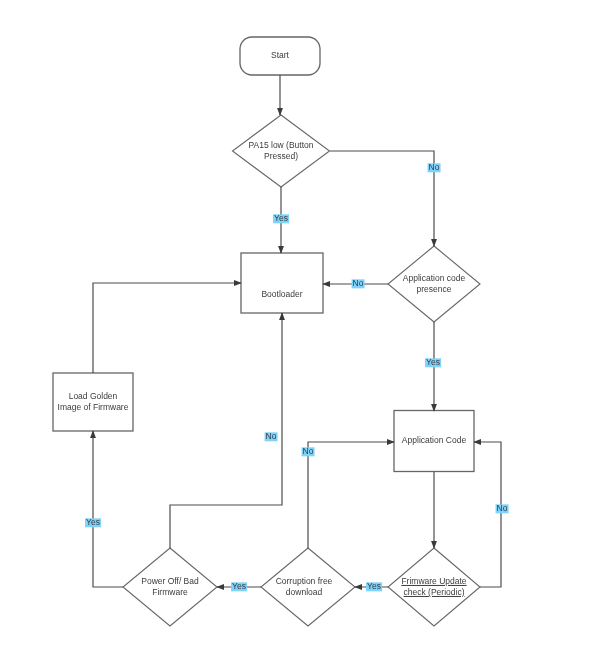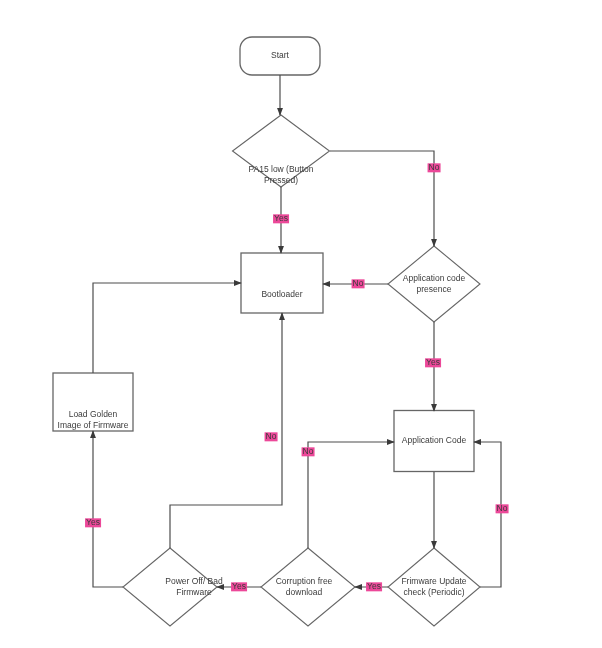--- a/index.html
+++ b/index.html
@@ -35,21 +35,21 @@
     font-size: 8.5px;
     line-height: 1.3;
     white-space: nowrap;
   }
   .edge-label {
     position: absolute;
     transform: translate(-50%, -50%);
     text-align: center;
     font-size: 8.5px;
     line-height: 1.1;
-    background: #ec4899;
+    background: #7dd3fc;
     padding: 0 1px;
     white-space: nowrap;
   }
 </style>
 </head>
 <body>
 
 <div id="stage" style="background: rgb(255, 255, 255);">
   <svg id="diagram-svg" width="602" height="648" viewBox="0 0 602 648" xmlns="http://www.w3.org/2000/svg">
     <defs>
@@ -79,28 +79,28 @@
         <polyline points="261,587 217,587" fill="none" stroke="#4d4d4d" stroke-width="1.2" marker-end="url(#arrow)"></polyline>
         <polyline points="123,587 93,587 93,431" fill="none" stroke="#4d4d4d" stroke-width="1.2" marker-end="url(#arrow)"></polyline>
         <polyline points="93,373 93,283 241,283" fill="none" stroke="#4d4d4d" stroke-width="1.2" marker-end="url(#arrow)"></polyline>
         <polyline points="170,548 170,505 282,505 282,313" fill="none" stroke="#4d4d4d" stroke-width="1.2" marker-end="url(#arrow)"></polyline>
         <polyline points="308,548 308,442 394,442" fill="none" stroke="#4d4d4d" stroke-width="1.2" marker-end="url(#arrow)"></polyline>
         <polyline points="480,587 501,587 501,442 474,442" fill="none" stroke="#4d4d4d" stroke-width="1.2" marker-end="url(#arrow)"></polyline>
       </g>
   </svg>
   <div id="labels-layer">
       <div class="node-label" style="left: 280px; top: 56px; color: rgb(59, 59, 59);">Start</div>
-      <div class="node-label" style="left: 281px; top: 151px; color: rgb(59, 59, 59); margin-top: 24px;">PA15 low (Button<br>Pressed)</div>
+      <div class="node-label" style="left: 281px; top: 151px; color: rgb(59, 59, 59);">PA15 low (Button<br>Pressed)</div>
       <div class="node-label" style="left: 282px; top: 295px; color: rgb(59, 59, 59);">Bootloader</div>
       <div class="node-label" style="left: 434px; top: 284px; color: rgb(59, 59, 59);">Application code<br>presence</div>
       <div class="node-label" style="left: 434px; top: 441px; color: rgb(59, 59, 59);">Application Code</div>
-      <div class="node-label" style="left: 434px; top: 587px; color: rgb(59, 59, 59);">Frimware Update<br>check (Periodic)</div>
+      <div class="node-label" style="left: 434px; top: 587px; color: rgb(59, 59, 59); text-decoration: underline;">Frimware Update<br>check (Periodic)</div>
       <div class="node-label" style="left: 304px; top: 587px; color: rgb(59, 59, 59);">Corruption free<br>download</div>
-      <div class="node-label" style="left: 170px; top: 587px; color: rgb(59, 59, 59); margin-left: 24px;">Power Off/ Bad<br>Firmware</div>
-      <div class="node-label" style="left: 93px; top: 402px; color: rgb(59, 59, 59); margin-top: 18px;">Load Golden<br>Image of Firmware</div>
+      <div class="node-label" style="left: 170px; top: 587px; color: rgb(59, 59, 59);">Power Off/ Bad<br>Firmware</div>
+      <div class="node-label" style="left: 93px; top: 402px; color: rgb(59, 59, 59);">Load Golden<br>Image of Firmware</div>
       <div class="edge-label" style="left: 281px; top: 219px; color: rgb(59, 59, 59);">Yes</div>
       <div class="edge-label" style="left: 434px; top: 168px; color: rgb(59, 59, 59);">No</div>
       <div class="edge-label" style="left: 358px; top: 284px; color: rgb(59, 59, 59);">No</div>
       <div class="edge-label" style="left: 433px; top: 363px; color: rgb(59, 59, 59);">Yes</div>
       <div class="edge-label" style="left: 374px; top: 587px; color: rgb(59, 59, 59);">Yes</div>
       <div class="edge-label" style="left: 239px; top: 587px; color: rgb(59, 59, 59);">Yes</div>
       <div class="edge-label" style="left: 93px; top: 523px; color: rgb(59, 59, 59);">Yes</div>
       <div class="edge-label" style="left: 271px; top: 437px; color: rgb(59, 59, 59);">No</div>
       <div class="edge-label" style="left: 308px; top: 452px; color: rgb(59, 59, 59);">No</div>
       <div class="edge-label" style="left: 502px; top: 509px; color: rgb(59, 59, 59);">No</div>

